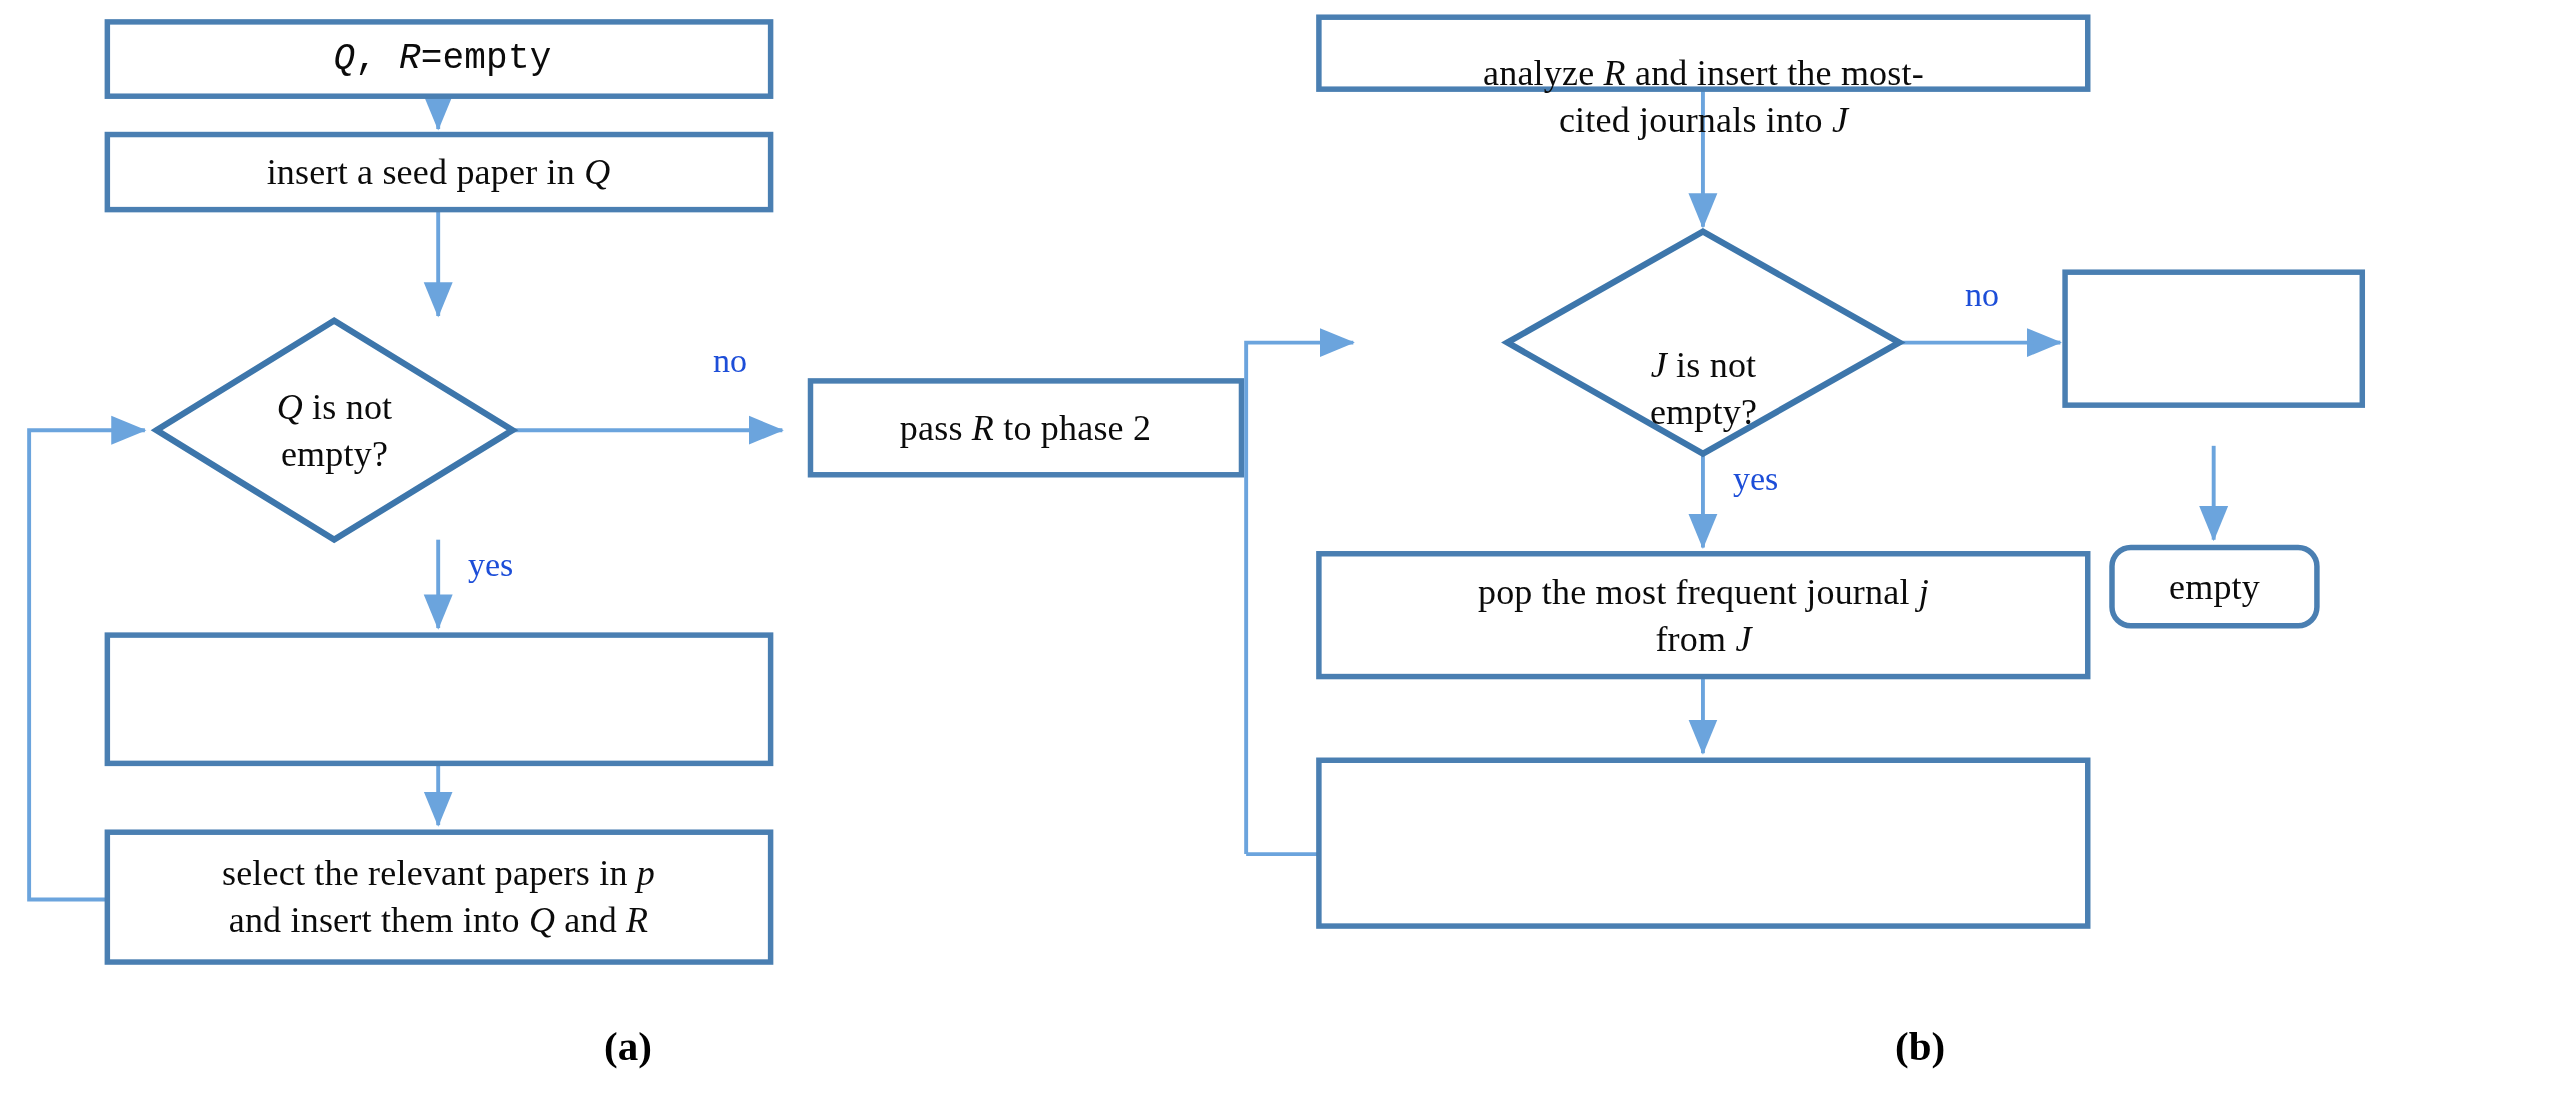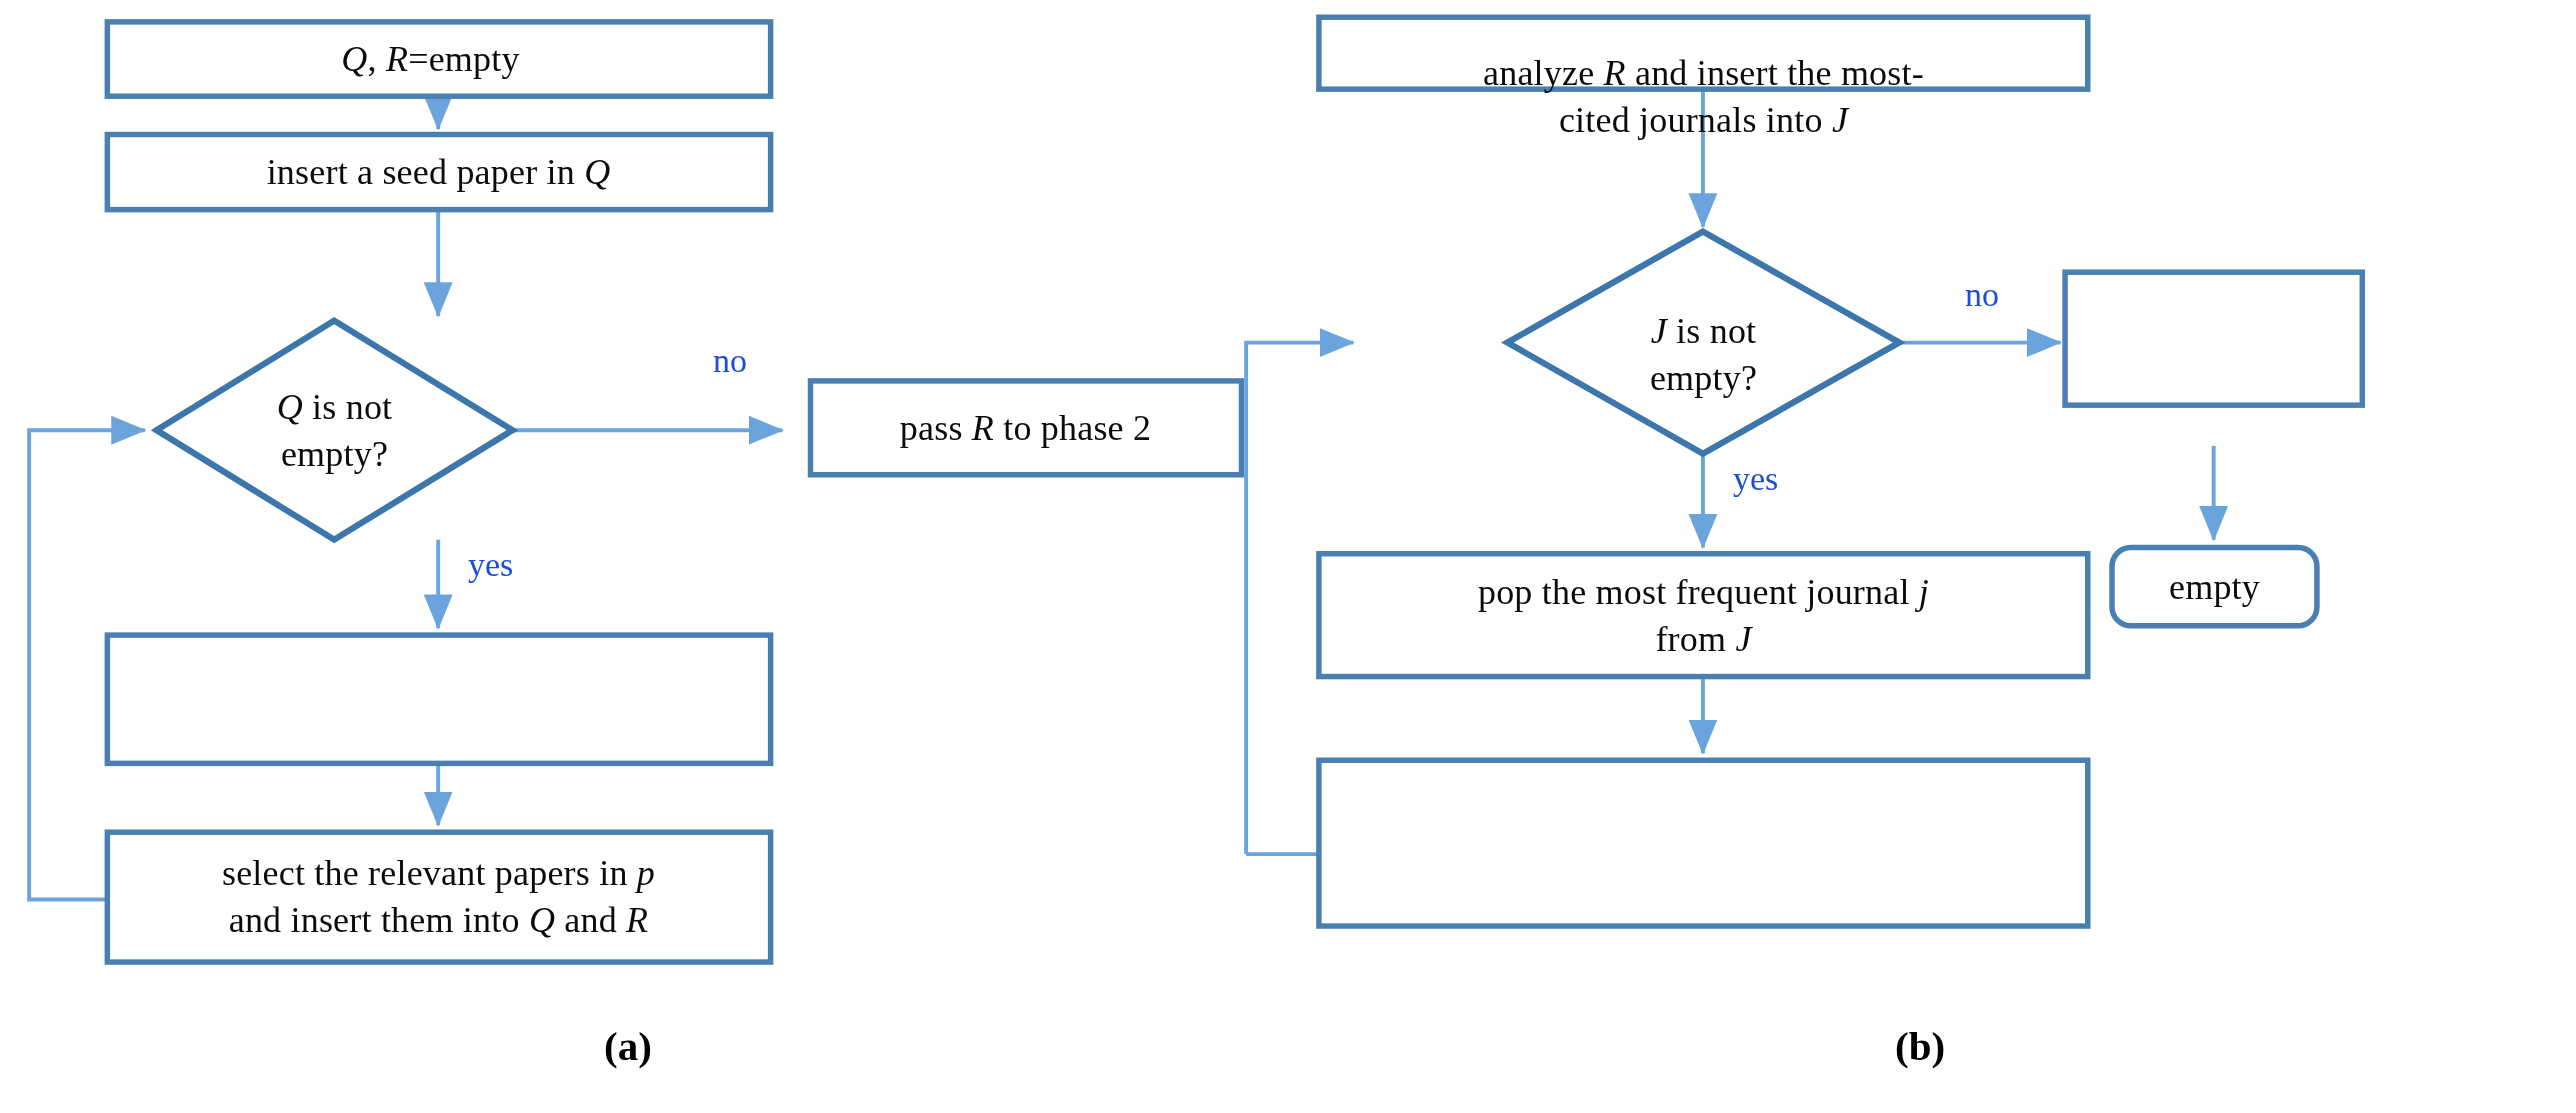--- a/index.html
+++ b/index.html
@@ -95,21 +95,21 @@
     </g>
 
     <rect x="1686" y="22" width="983" height="92" fill="#ffffff" stroke="#4a7fb2" stroke-width="7"></rect>
     <polygon points="1927,438 2177,296 2428,438 2177,580" fill="#ffffff" stroke="#3d76ab" stroke-width="8"></polygon>
     <rect x="1686" y="708" width="983" height="157" fill="#ffffff" stroke="#4a7fb2" stroke-width="7"></rect>
     <rect x="1686" y="972" width="983" height="212" fill="#ffffff" stroke="#4a7fb2" stroke-width="7"></rect>
     <rect x="2640" y="348" width="380" height="170" fill="#ffffff" stroke="#4a7fb2" stroke-width="7"></rect>
     <rect x="2700" y="700" width="262" height="100" rx="24" ry="24" fill="#ffffff" stroke="#4a7fb2" stroke-width="7"></rect>
   </svg>
 
-  <div class="node-text" style="left:99px; top:22px; width:663px; height:74px;">
+  <div class="node-text" style="left:111px; top:22px; width:663px; height:74px;font-family:Liberation Mono, monospace;">
     <span><span class="italic-var">Q</span>, <span class="italic-var">R</span>=empty</span>
   </div>
 
   <div class="node-text" style="left:107px; top:135px; width:663px; height:75px;">
     <span>insert a seed paper in <span class="italic-var">Q</span></span>
   </div>
 
   <div class="node-text" style="left:178px; top:321px; width:313px; height:219px;">
     <span><span class="italic-var">Q</span> is not<br>empty?</span>
   </div>
@@ -124,21 +124,21 @@
   </div>
 
   <div class="edge-label" style="left:713px; top:344px;">no</div>
 
   <div class="edge-label" style="left:468px; top:548px;">yes</div>
 
   <div class="node-text" style="left:1330px; top:17px; width:747px; height:72px;margin-top:44px;">
     <span>analyze <span class="italic-var">R</span> and insert the most-<br>cited journals into <span class="italic-var">J</span></span>
   </div>
 
-  <div class="node-text" style="left:1547px; top:244px; width:313px; height:222px;">
+  <div class="node-text" style="left:1547px; top:214px; width:313px; height:222px;align-items:flex-end;">
     <span><span class="italic-var">J</span> is not<br>empty?</span>
   </div>
 
 
   <div class="node-text" style="left:2112px; top:548px; width:205px; height:78px;">empty</div>
 
   <div class="node-text" style="left:1330px; top:554px; width:747px; height:123px;">
     <span>pop the most frequent journal <span class="italic-var">j</span><br>from <span class="italic-var">J</span></span>
   </div>
 

